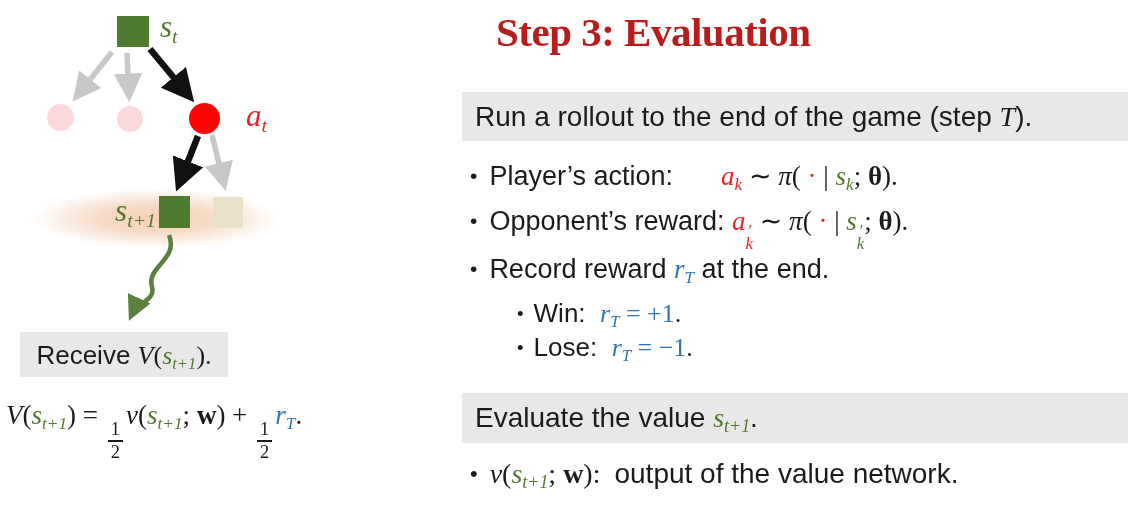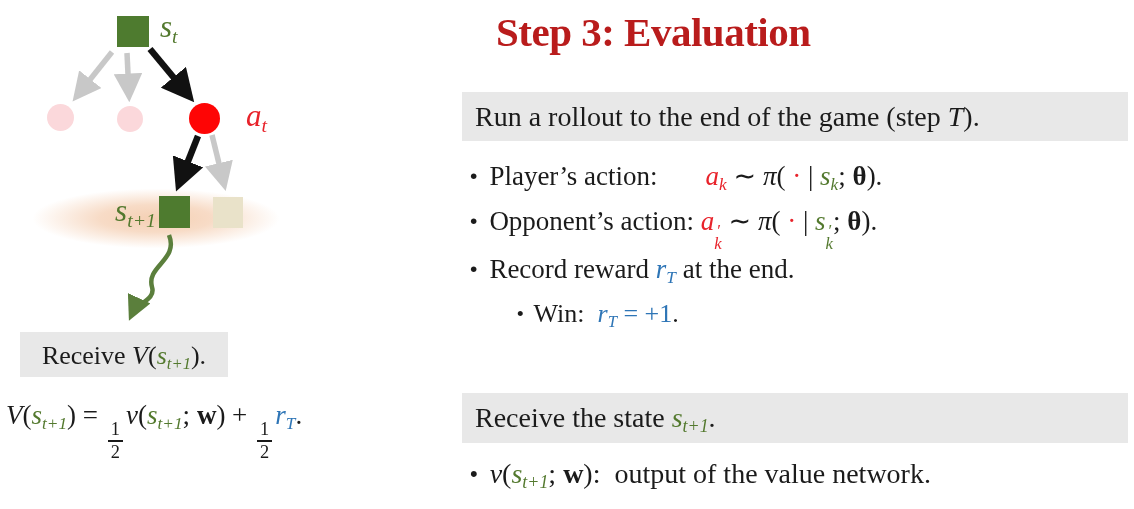--- a/index.html
+++ b/index.html
@@ -6,21 +6,21 @@
     --ink:#1b1b1b; --boxbg:#e8e8e8; --green:#4e7b2f; --greentext:#53792e;
     --red:#e8232b; --brightred:#fe0505; --blue:#2e75b6; --pink:#fbd8db;
     --beige:#e9e2c9; --grayarrow:#c8c8c8; --blackarrow:#111111;
     --greenarrow:#5b7f3c; --glow:#f3c7a6;
   }
   html,body{margin:0;padding:0;background:#fff;}
   .slide{position:relative;width:1134px;height:509px;background:#ffffff;overflow:hidden;
          color:var(--ink);font-family:"Liberation Sans",sans-serif;}
 
   
-  .r-txt{font-family:Liberation Serif, serif;}
+  .r-txt{font-family:Liberation Sans, sans-serif;}
   .r-mi{font-family:"Liberation Serif",serif;font-style:italic;}
   .r-up{font-family:"Liberation Serif",serif;font-style:normal;}
   .r-b{font-weight:bold;}
   .r-sub{font-family:"Liberation Serif",serif;font-style:italic;font-size:0.64em;vertical-align:-0.28em;}
   .r-red{color:var(--red);}
   .r-green{color:var(--greentext);}
   .r-blue{color:var(--blue);}
   .r-gap{display:inline-block;width:48px;}
   .ss{display:inline-flex;flex-direction:column;align-items:center;
       font-family:"Liberation Serif",serif;font-style:italic;
@@ -121,37 +121,40 @@
 
   <h1 class="title">Step 3: Evaluation</h1>
 
   <div class="hbox hbox1"><span class="r-txt">Run a rollout to the end of the game (step </span><span class="r-mi">T</span><span class="r-txt">).</span></div>
 
   <div class="bullet b1">
     <span class="dot">•</span><span><span class="r-txt">Player’s action:</span><span class="r-gap"></span></span><span><span class="r-mi r-red">a</span><span class="r-sub r-red">k</span><span class="r-up"> ∼ </span><span class="r-mi">π</span><span class="r-up">(</span><span class="r-up r-red"> · </span><span class="r-up">| </span><span class="r-mi r-green">s</span><span class="r-sub r-green">k</span><span class="r-up">; </span><span class="r-up r-b">θ</span><span class="r-up">).</span></span>
   </div>
 
   <div class="bullet b2">
-    <span class="dot">•</span><span><span class="r-txt">Opponent’s action: </span></span><span><span class="r-mi r-red">a</span><span class="ss r-red">
+    <span class="dot">•</span><span><span class="r-txt">Opponent’s reward: </span></span><span><span class="r-mi r-red">a</span><span class="ss r-red">
           <span>′</span>
           <span>k</span>
         </span><span class="r-up"> ∼ </span><span class="r-mi">π</span><span class="r-up">(</span><span class="r-up r-red"> · </span><span class="r-up">| </span><span class="r-mi r-green">s</span><span class="ss r-green">
           <span>′</span>
           <span>k</span>
         </span><span class="r-up">; </span><span class="r-up r-b">θ</span><span class="r-up">).</span></span>
   </div>
 
   <div class="bullet b3">
     <span class="dot">•</span><span><span class="r-txt">Record reward </span><span class="r-mi r-blue">r</span><span class="r-sub r-blue">T</span><span class="r-txt"> at the end.</span></span>
   </div>
 
   <div class="bullet sb1">
     <span class="sdot">•</span><span><span class="r-txt">Win:&nbsp; </span><span class="r-mi r-blue">r</span><span class="r-sub r-blue">T</span><span class="r-up r-blue"> = +1</span><span class="r-up">.</span></span>
   </div>
 
+  <div class="bullet sb2">
+    <span class="sdot">•</span><span><span class="r-txt">Lose:&nbsp; </span><span class="r-mi r-blue">r</span><span class="r-sub r-blue">T</span><span class="r-up r-blue"> = −1</span><span class="r-up">.</span></span>
+  </div>
 
-  <div class="hbox hbox2"><span class="r-txt">Receive the state </span><span class="r-mi r-green">s</span><span class="r-sub r-green">t+1</span><span class="r-txt">.</span></div>
+  <div class="hbox hbox2"><span class="r-txt">Evaluate the value </span><span class="r-mi r-green">s</span><span class="r-sub r-green">t+1</span><span class="r-txt">.</span></div>
 
   <div class="bullet b4">
     <span class="dot">•</span><span><span class="r-mi">v</span><span class="r-up">(</span><span class="r-mi r-green">s</span><span class="r-sub r-green">t+1</span><span class="r-up">; </span><span class="r-up r-b">w</span><span class="r-up">):&nbsp; </span><span class="r-txt">output of the value network.</span></span>
   </div>
 
 </div>
 
 </body></html>

